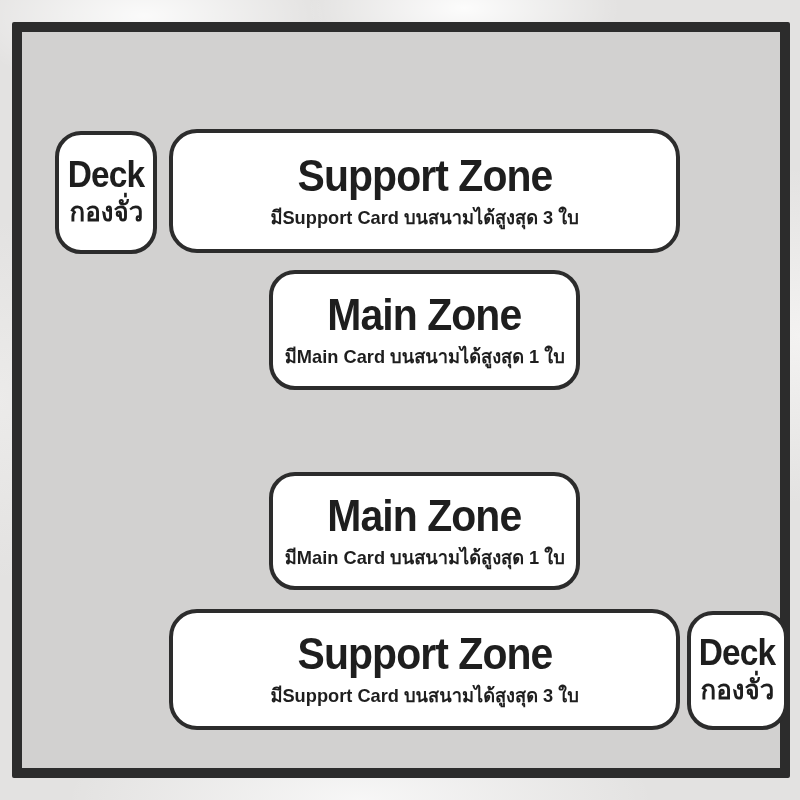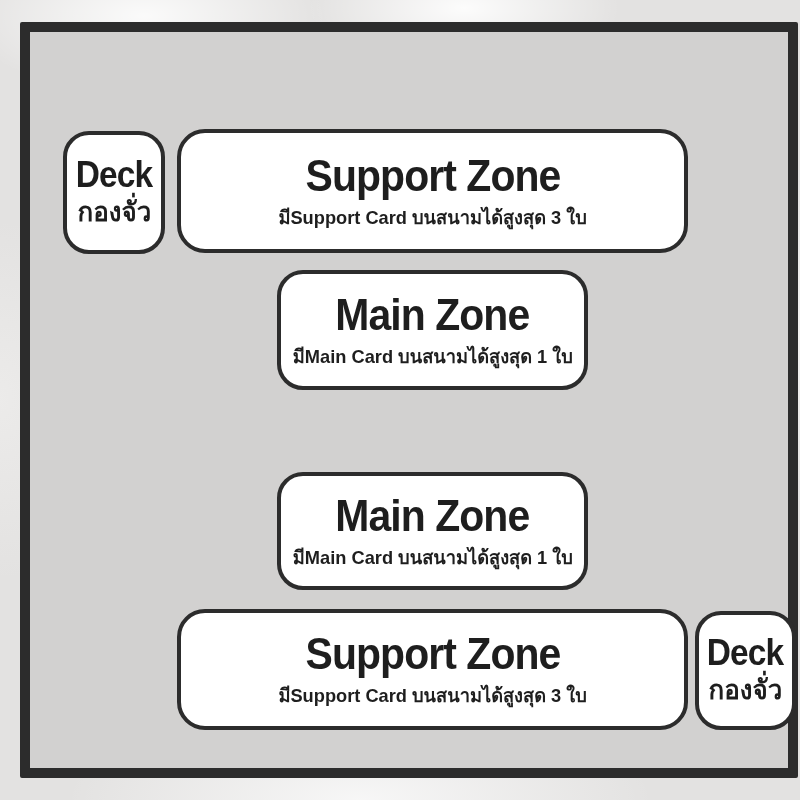--- a/index.html
+++ b/index.html
@@ -15,21 +15,21 @@
     background-color: #e3e2e1;
     background-image:
       radial-gradient(ellipse 280px 120px at 18% 2%, rgba(255,255,255,0.85), rgba(255,255,255,0) 65%),
       radial-gradient(ellipse 240px 100px at 58% 1%, rgba(255,255,255,0.9), rgba(255,255,255,0) 65%),
       radial-gradient(ellipse 300px 260px at 100% 42%, rgba(250,249,248,0.7), rgba(255,255,255,0) 65%),
       radial-gradient(ellipse 420px 140px at 45% 100%, rgba(252,252,252,0.8), rgba(255,255,255,0) 70%),
       radial-gradient(ellipse 200px 300px at 0% 50%, rgba(238,237,236,0.8), rgba(255,255,255,0) 60%);
   }
   .board {
     position: absolute;
-    left: 20px;
+    left: 12px;
     top: 22px;
     width: 778px;
     height: 756px;
     box-sizing: border-box;
     border: 10px solid #2c2c2c;
     border-radius: 2px;
     background: #d2d1d0;
   }
   .zone {
     position: absolute;

